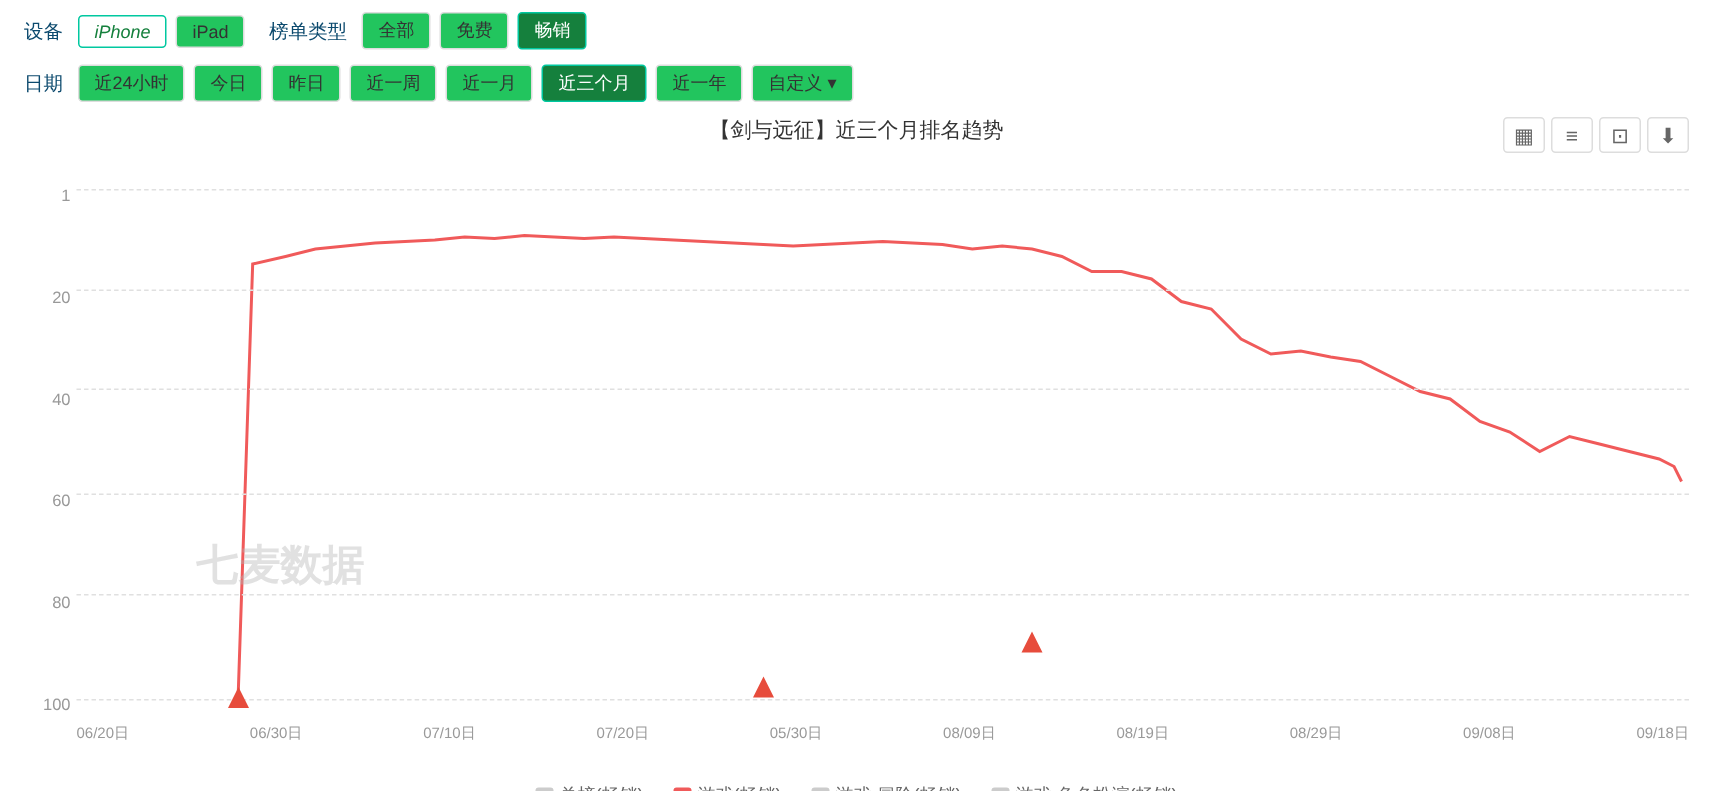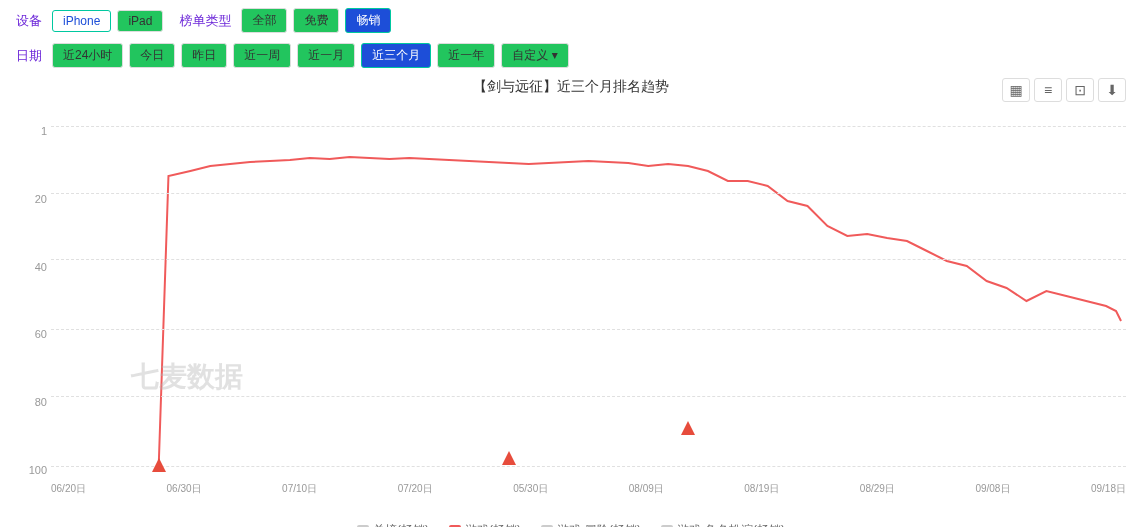--- a/index.html
+++ b/index.html
@@ -1,37 +1,38 @@
 <!DOCTYPE html>
 <html><head>
   <meta charset="utf-8">
   <style>
     * { box-sizing: border-box; margin: 0; padding: 0; }
     body { font-family: 'PingFang SC', 'Microsoft YaHei', sans-serif; background: #fff; font-size: 13px; color: #333; }
     
     .container { padding: 8px 16px; width: 1142px; }
     
     .filter-row { display: flex; align-items: center; margin-bottom: 10px; gap: 6px; }
-    .filter-label { color: #6d28d9; margin-right: 4px; font-size: 13px; }
+    .filter-label { color: #0c4a6e; margin-right: 4px; font-size: 13px; }
     .filter-btn {
       padding: 3px 10px;
       border: 1px solid #ddd;
       border-radius: 3px;
       background: #22c55e;
       cursor: pointer;
       font-size: 12px;
       color: #333;
     }
     .filter-btn.active {
       background: #fff;
       border-color: #00c8a0;
-      color: #1d4ed8;
+      color: #15803d;
+      font-style: italic;
     }
     .filter-btn.active-fill {
-      background: #1d4ed8;
+      background: #15803d;
       border-color: #00c8a0;
       color: #fff;
     }
     
     .chart-wrapper { position: relative; width: 100%; }
     .chart-tools { position: absolute; top: 0; right: 0; display: flex; gap: 4px; }
     .chart-tool-btn {
       width: 28px; height: 24px;
       border: 1px solid #ddd;
       border-radius: 3px;

